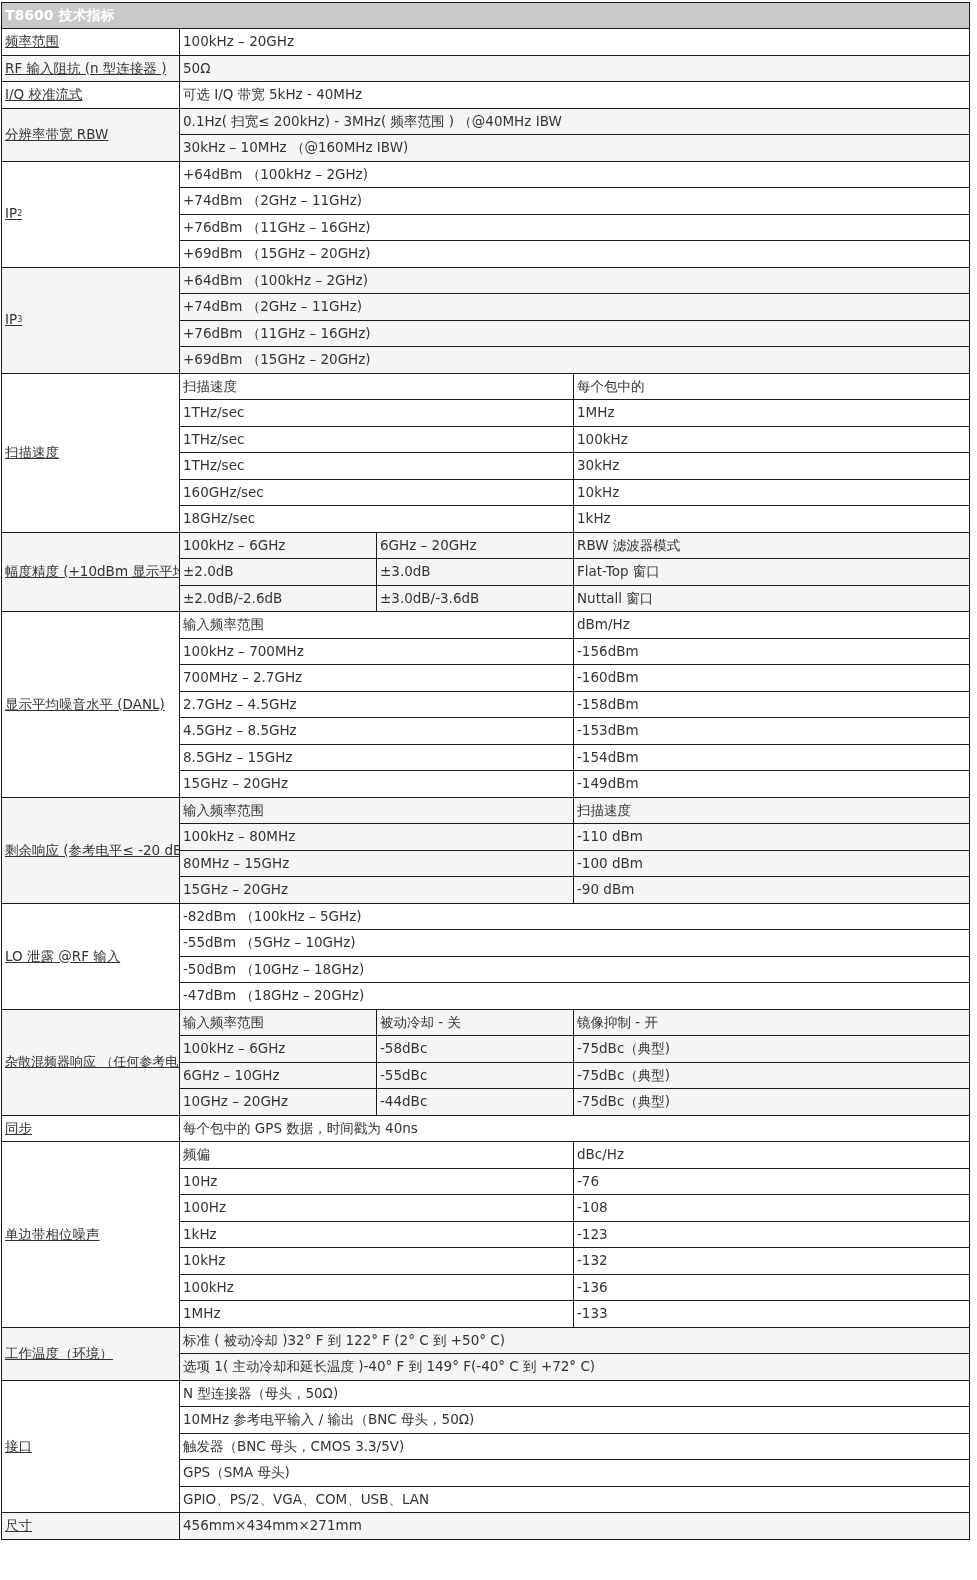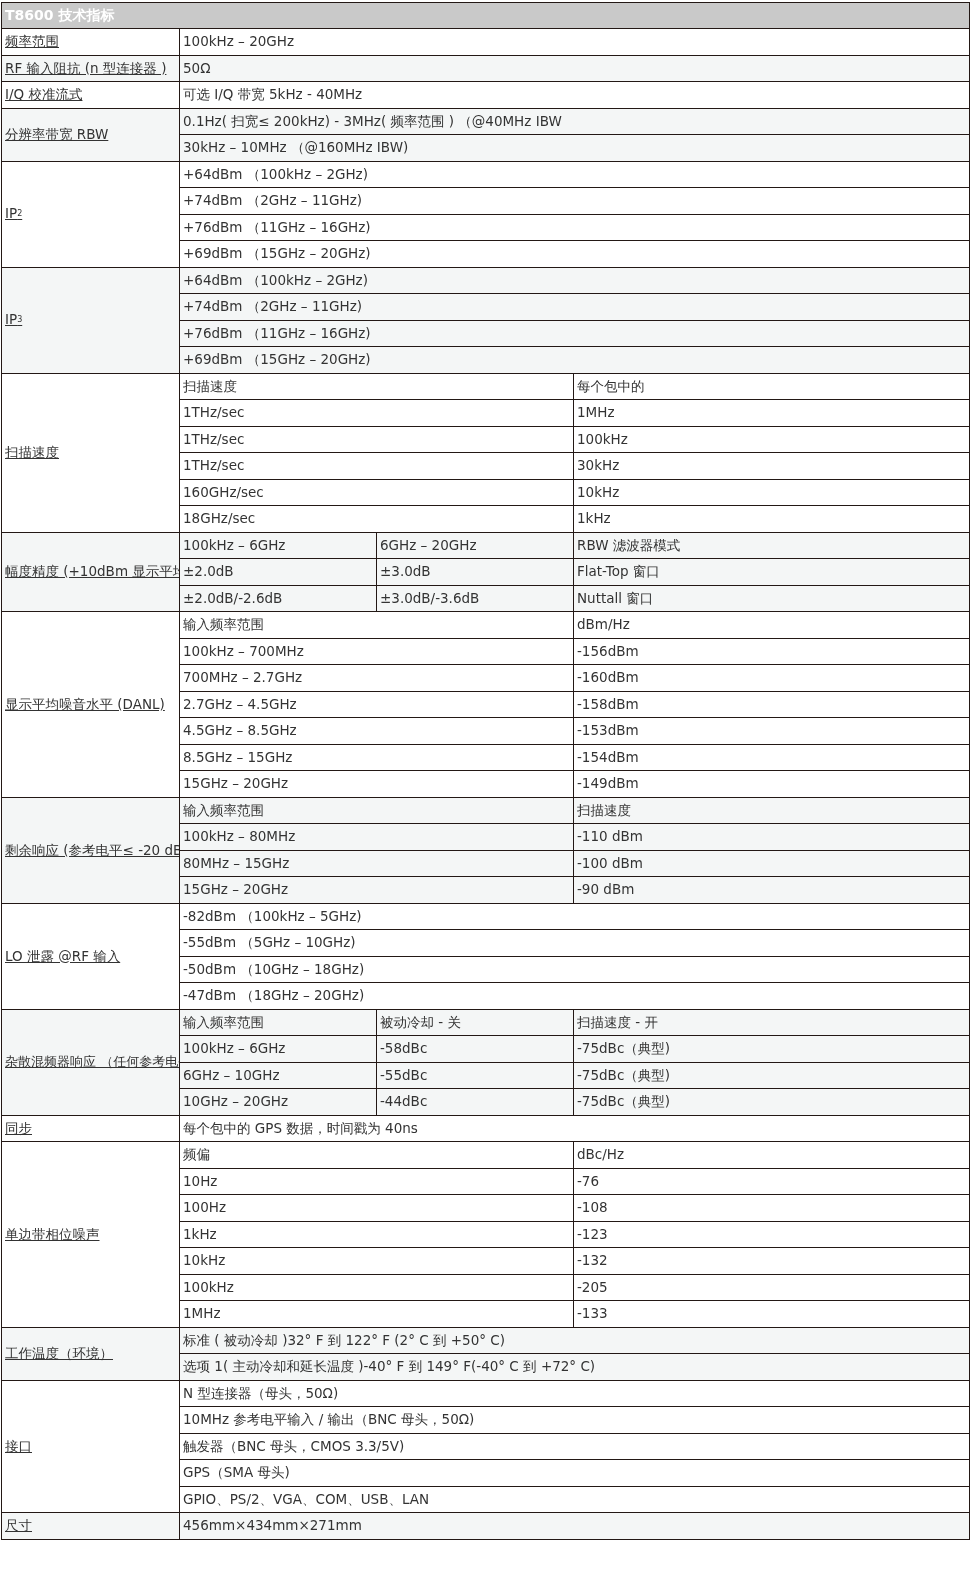--- a/index.html
+++ b/index.html
@@ -178,21 +178,21 @@
         <td colspan="3">-50dBm （10GHz – 18GHz)</td>
       </tr>
     <tr class="w">
         <td colspan="3">-47dBm （18GHz – 20GHz)</td>
       </tr>
 
     <tr class="g">
       <td class="label" rowspan="4" style="font-size:13px;line-height:16.5px;">杂散混频器响应 （任何参考电平 (RL) 从 +10dBm 到 -20dBm, 5dB 增量，输入 10db&lt;RL, RBW ≤ 30kHz, IBW ≤ 40MHz)</td>
       <td>输入频率范围</td>
       <td>被动冷却 - 关</td>
-      <td>扫描速度 - 开</td>
+      <td>镜像抑制 - 开</td>
     </tr>
     <tr class="g">
         <td>100kHz – 6GHz</td>
         <td>-58dBc</td>
         <td>-75dBc（典型)</td>
       </tr>
     <tr class="g">
         <td>6GHz – 10GHz</td>
         <td>-55dBc</td>
         <td>-75dBc（典型)</td>
@@ -224,21 +224,21 @@
     <tr class="w">
         <td colspan="2">1kHz</td>
         <td>-123</td>
       </tr>
     <tr class="w">
         <td colspan="2">10kHz</td>
         <td>-132</td>
       </tr>
     <tr class="w">
         <td colspan="2">100kHz</td>
-        <td>-205</td>
+        <td>-136</td>
       </tr>
     <tr class="w">
         <td colspan="2">1MHz</td>
         <td>-133</td>
       </tr>
 
     <tr class="g">
       <td class="label" rowspan="2">工作温度（环境）</td>
       <td colspan="3">标准 ( 被动冷却 )32° F 到 122° F (2° C 到 +50° C)</td>
     </tr>

